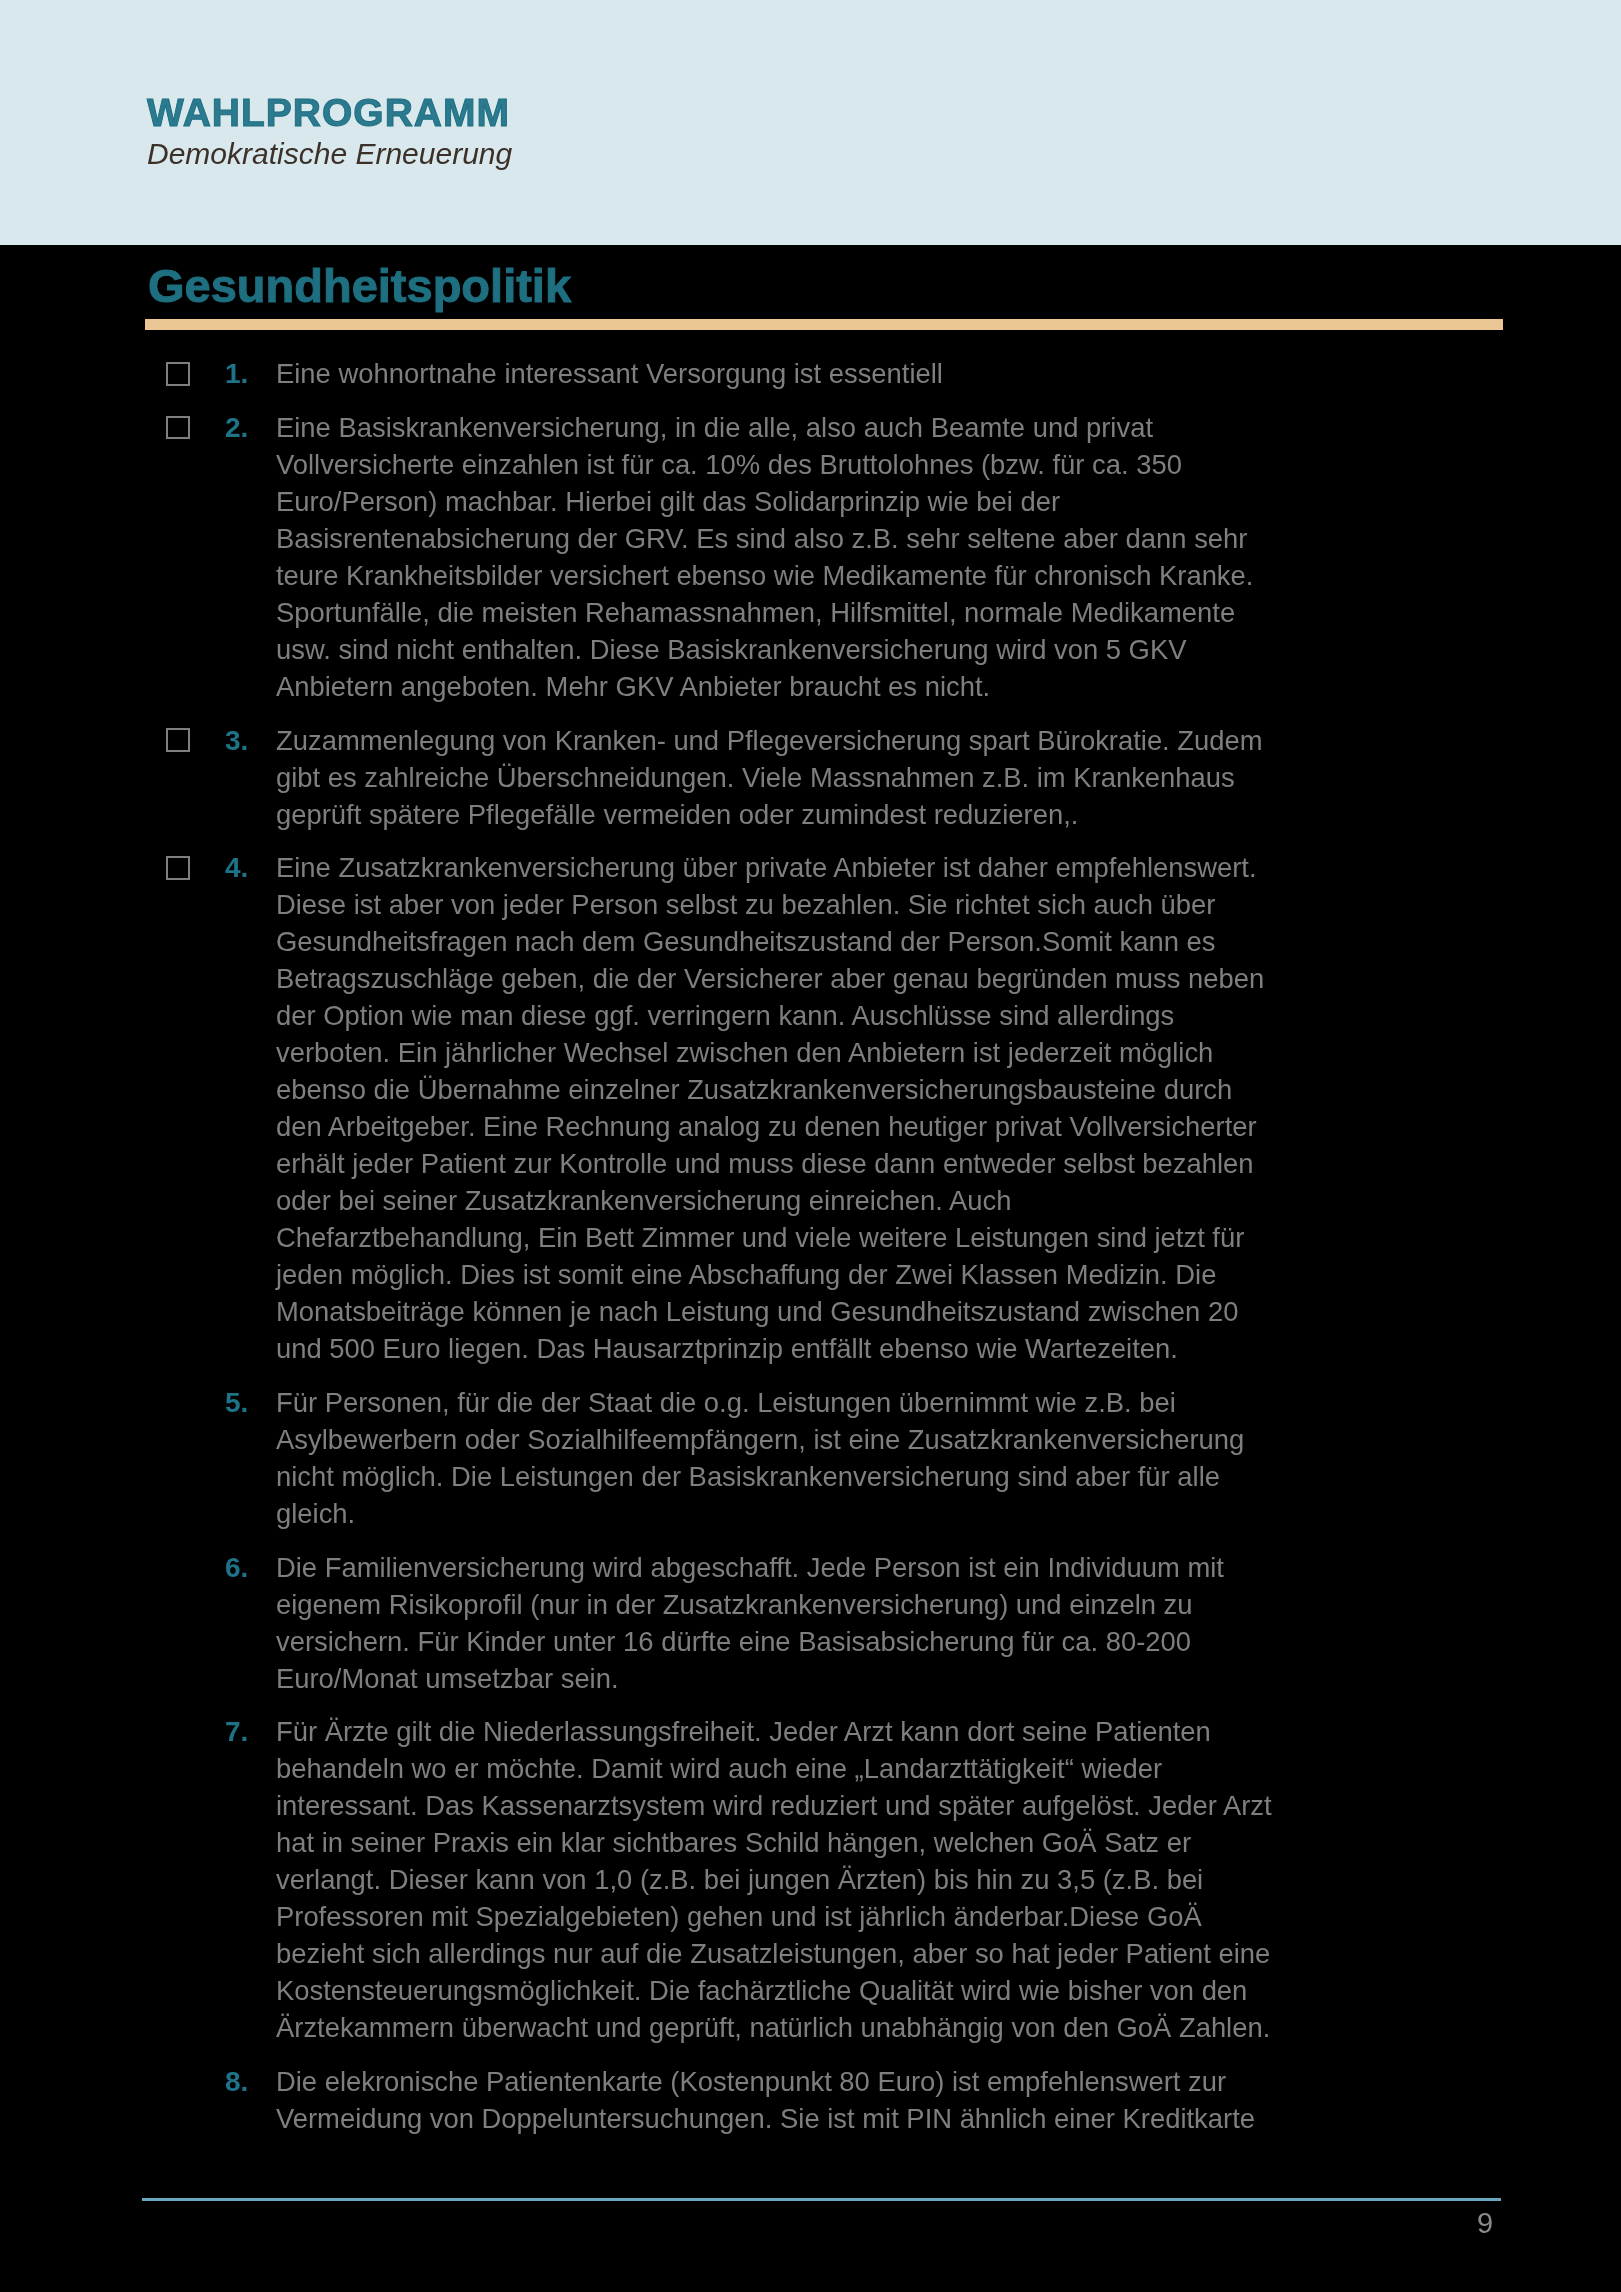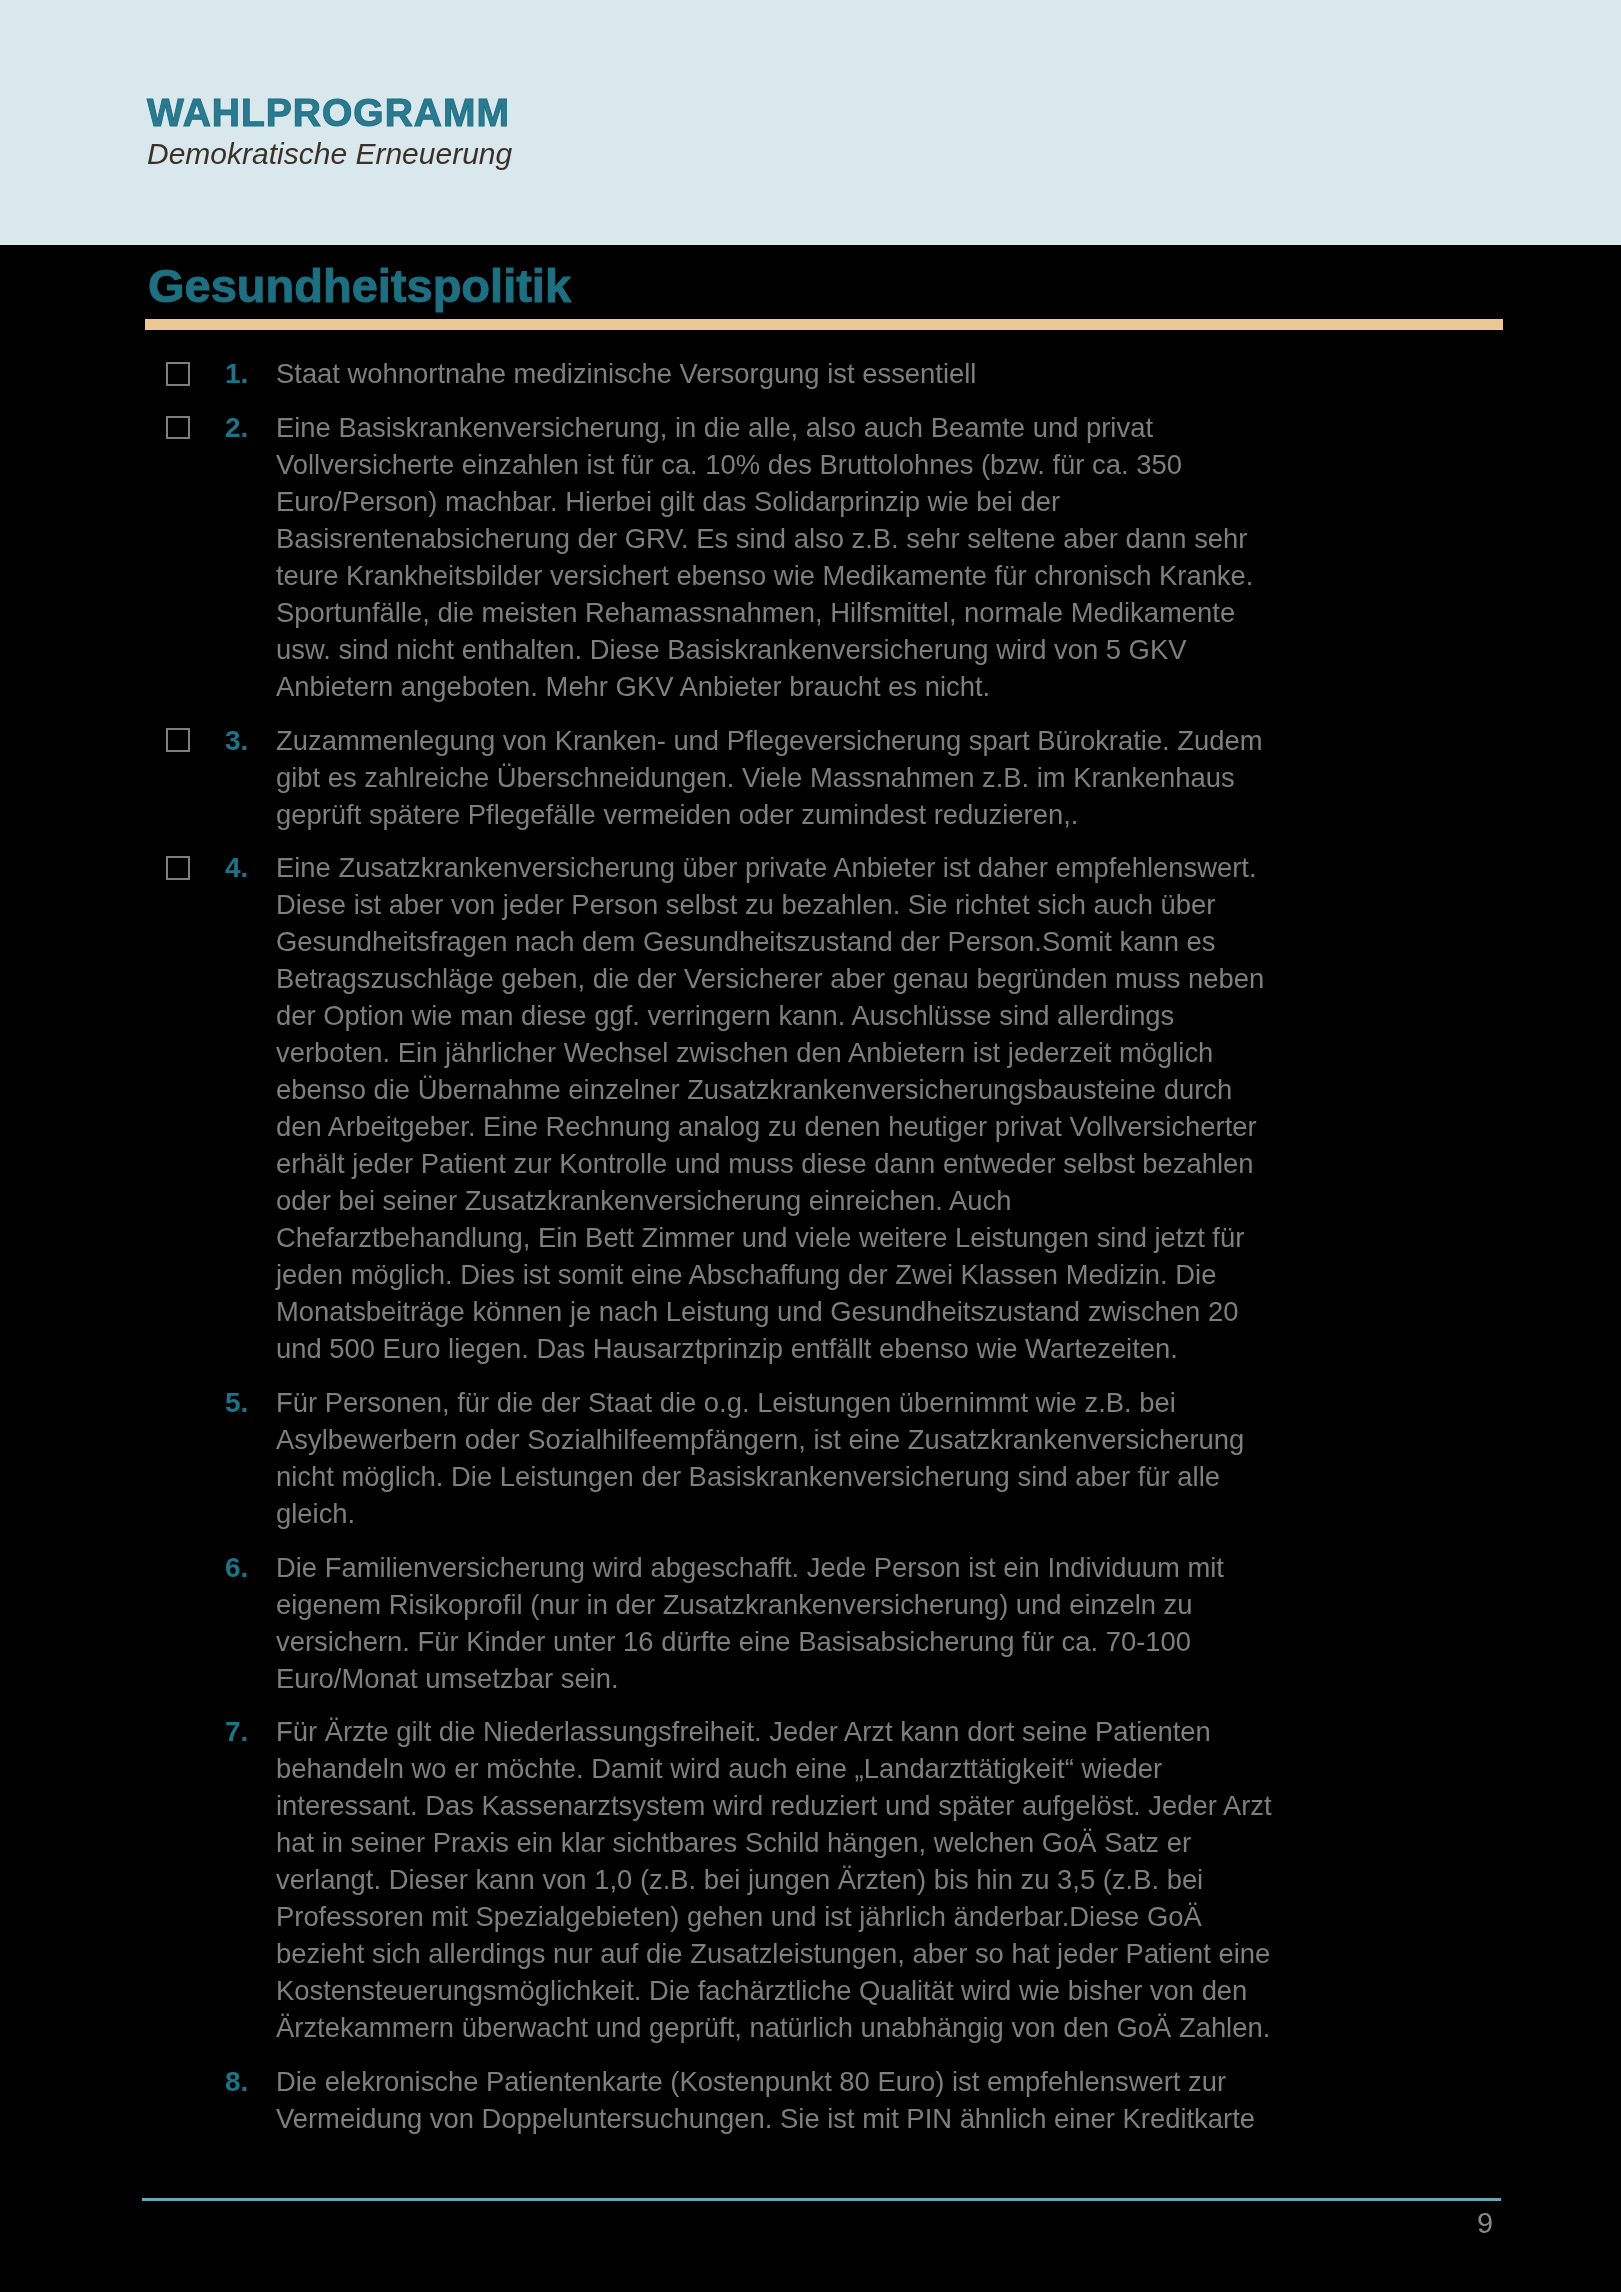--- a/index.html
+++ b/index.html
@@ -110,21 +110,21 @@
 
   <div class="content">
     <div class="section-title">Gesundheitspolitik</div>
     <div class="section-rule"></div>
 
     <div class="num-list">
 
       <div class="list-item">
         <span><span class="item-checkbox"></span></span>
         <span class="item-number">1.</span>
-        <span class="item-text">Staat wohnortnahe medizinische Versorgung ist essentiell</span>
+        <span class="item-text">Eine wohnortnahe interessant Versorgung ist essentiell</span>
       </div>
 
       <div class="list-item">
         <span><span class="item-checkbox"></span></span>
         <span class="item-number">2.</span>
         <span class="item-text">Eine Basiskrankenversicherung, in die alle, also auch Beamte und privat
 Vollversicherte einzahlen ist für ca. 10% des Bruttolohnes (bzw. für ca. 350
 Euro/Person) machbar. Hierbei gilt das Solidarprinzip wie bei der
 Basisrentenabsicherung der GRV. Es sind also z.B. sehr seltene aber dann sehr
 teure Krankheitsbilder versichert ebenso wie Medikamente für chronisch Kranke.
@@ -167,21 +167,21 @@
 Asylbewerbern oder Sozialhilfeempfängern, ist eine Zusatzkrankenversicherung
 nicht möglich. Die Leistungen der Basiskrankenversicherung sind aber für alle
 gleich.</span>
       </div>
 
       <div class="list-item">
         <span><span class="item-checkbox" style="visibility: hidden;"></span></span>
         <span class="item-number">6.</span>
         <span class="item-text">Die Familienversicherung wird abgeschafft. Jede Person ist ein Individuum mit
 eigenem Risikoprofil (nur in der Zusatzkrankenversicherung) und einzeln zu
-versichern. Für Kinder unter 16 dürfte eine Basisabsicherung für ca. 70-100
+versichern. Für Kinder unter 16 dürfte eine Basisabsicherung für ca. 80-200
 Euro/Monat umsetzbar sein.</span>
       </div>
 
       <div class="list-item">
         <span><span class="item-checkbox" style="visibility: hidden;"></span></span>
         <span class="item-number">7.</span>
         <span class="item-text">Für Ärzte gilt die Niederlassungsfreiheit. Jeder Arzt kann dort seine Patienten
 behandeln wo er möchte. Damit wird auch eine „Landarzttätigkeit“ wieder
 interessant. Das Kassenarztsystem wird reduziert und später aufgelöst. Jeder Arzt
 hat in seiner Praxis ein klar sichtbares Schild hängen, welchen GoÄ Satz er

